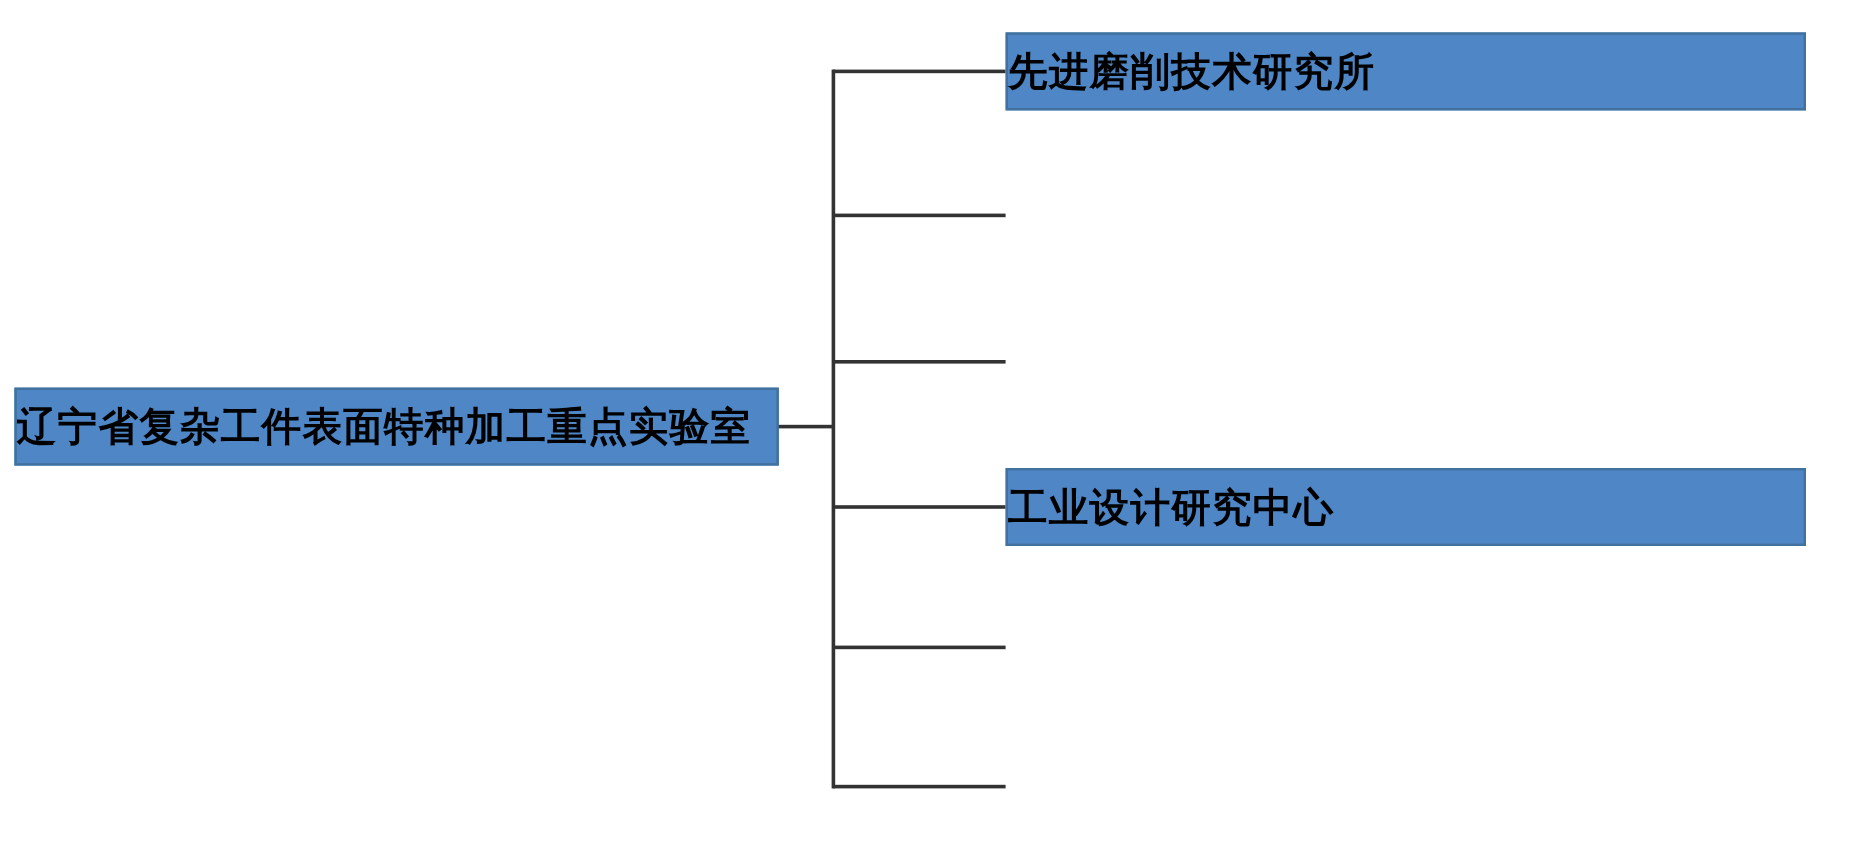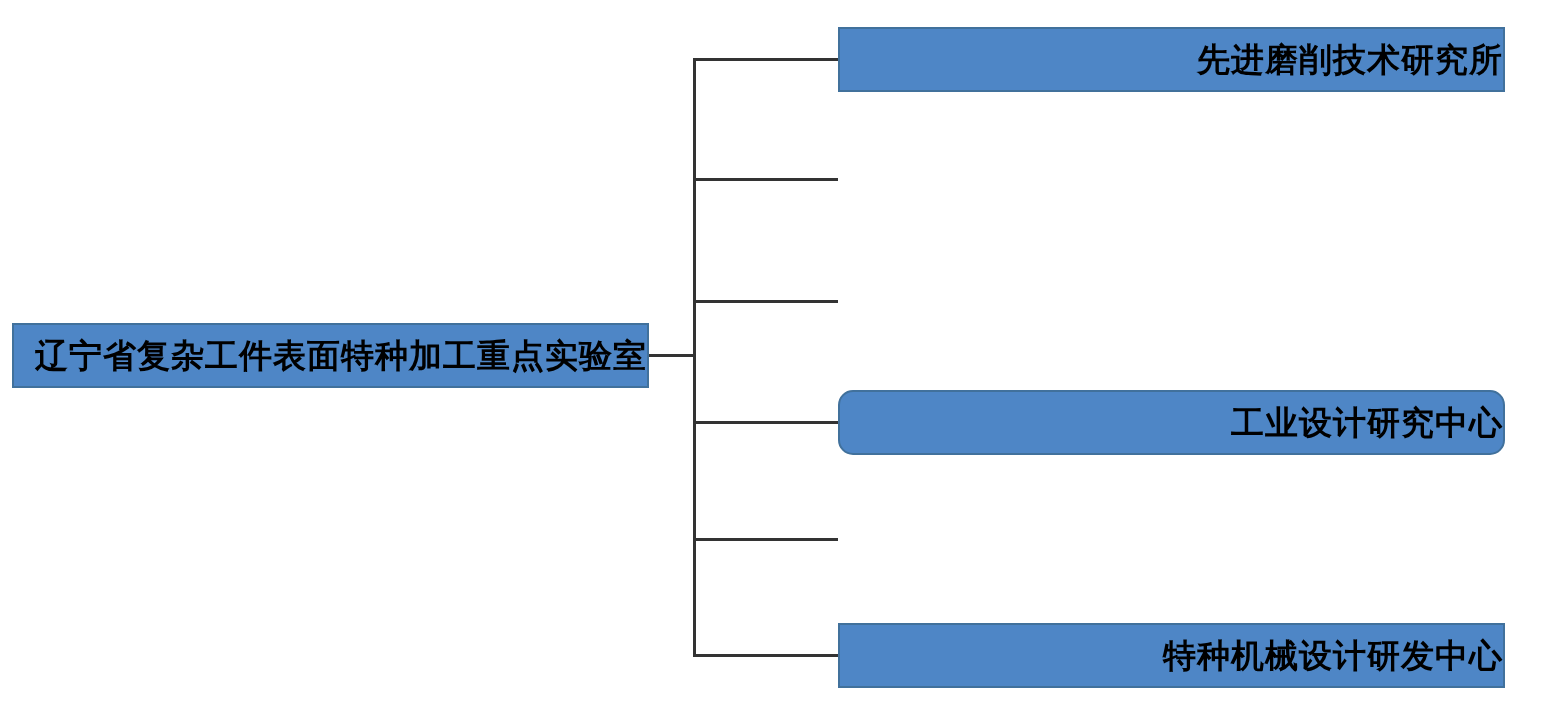--- a/index.html
+++ b/index.html
@@ -15,45 +15,44 @@
     background: #ffffff;
     overflow: hidden;
   }
   .node {
     position: absolute;
     box-sizing: border-box;
     background: #4e86c6;
     border: 2px solid #41719c;
     display: flex;
     align-items: center;
-    justify-content: flex-end;
+    justify-content: flex-start;
     text-align: center;
     font-weight: bold;
     font-size: 33px;
     color: #000000;
     letter-spacing: 1px;
     line-height: 1;
     white-space: nowrap;
   }
   .root-node {
     left: 12px;
     top: 323px;
     width: 637px;
     height: 65px;
-    padding-left: 36px;
   }
   .child-node {
     left: 838px;
     width: 667px;
     height: 65px;
   }
   .child-0 { top: 27px;  }
   .child-1 { top: 147px; }
   .child-2 { top: 269px; }
-  .child-3 { top: 390px; border-radius: 15px; }
+  .child-3 { top: 390px; }
   .child-4 { top: 507px; }
   .child-5 { top: 623px; }
   .line {
     position: absolute;
     background: #333333;
   }
   .root-link {
     left: 649px;
     top: 354px;
     width: 46px;
@@ -99,17 +98,14 @@
     <span>先进磨削技术研究所</span>
   </div>
 
 
 
   <div class="node child-node child-3">
     <span>工业设计研究中心</span>
   </div>
 
 
-  <div class="node child-node child-5">
-    <span>特种机械设计研发中心</span>
-  </div>
 
 </div>
 
 </body></html>

